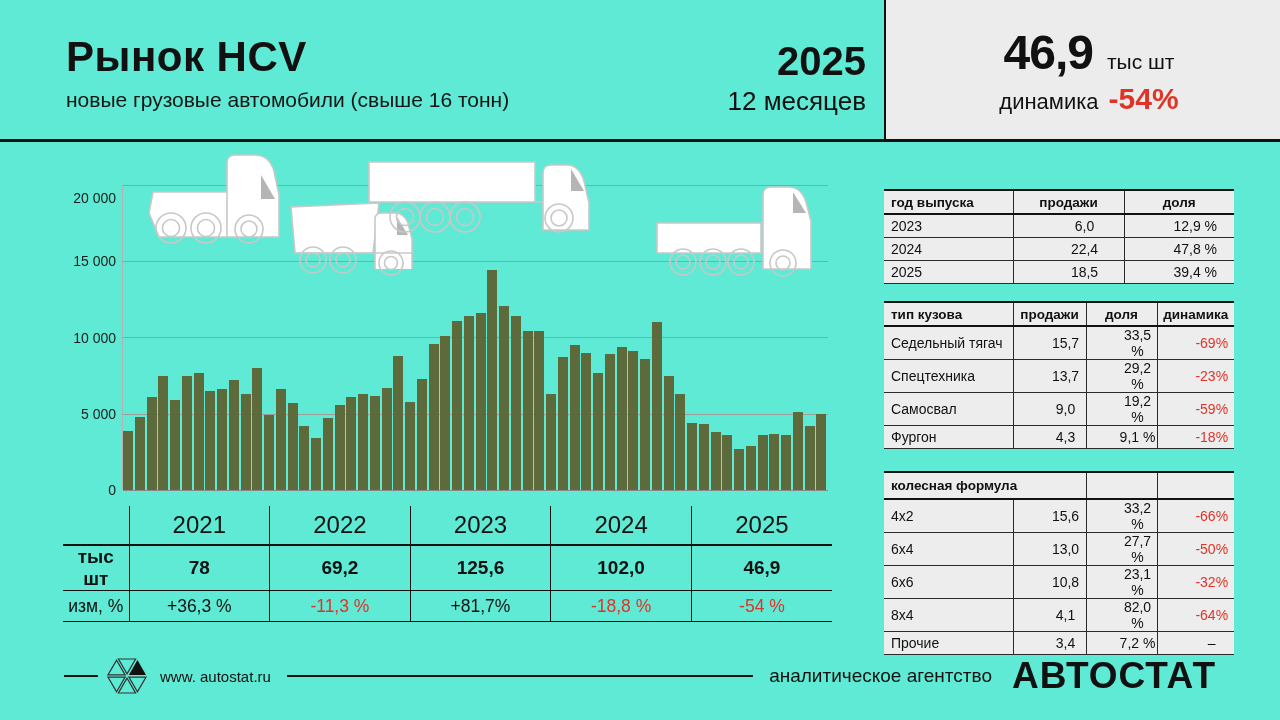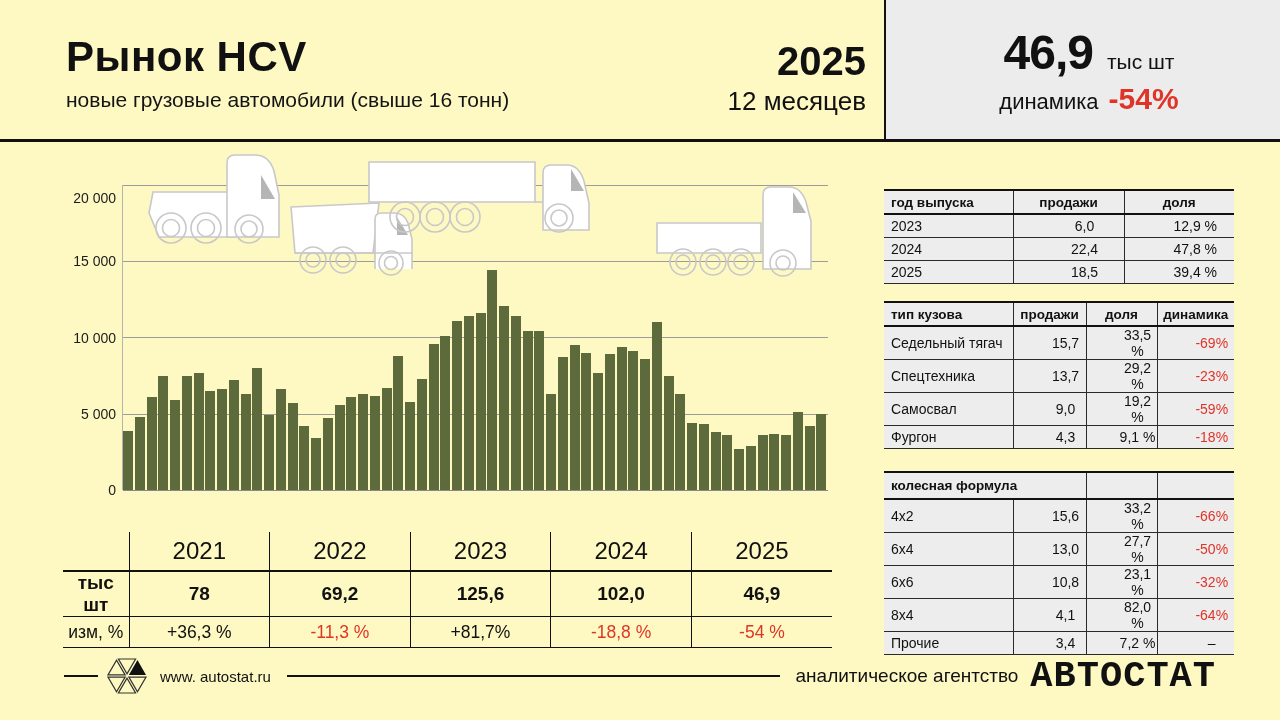--- a/index.html
+++ b/index.html
@@ -6,21 +6,21 @@
     --red:#e03428;
     --green:#5d6b3c;
     --tbg:#ededed;
     --boxbg:#ececec;
     --ink:#111;
     --truck:#c8c8c8;
   }
   *{margin:0;padding:0;box-sizing:border-box;}
   html,body{background:#fff;}
   body{font-family:"Liberation Sans","DejaVu Sans",sans-serif;color:var(--ink);}
-  .page{position:relative;width:1280px;height:720px;background:#fef9c3;overflow:hidden;}
+  .page{position:relative;width:1280px;height:720px;background:#5eead4;overflow:hidden;}
 
   
   .title-block{position:absolute;left:66px;top:34px;}
   .title-block h1{font-size:42px;font-weight:800;letter-spacing:.5px;line-height:1.1;}
   .subtitle{font-size:21px;margin-top:8px;color:#141414;}
   .period-block{position:absolute;right:414px;top:40px;text-align:right;}
   .period-year{font-size:40px;font-weight:800;line-height:1.05;}
   .period-months{font-size:26px;margin-top:4px;}
   .total-box{position:absolute;left:884px;top:0;width:396px;height:141px;background:var(--boxbg);
              border-left:2px solid #111;display:flex;flex-direction:column;justify-content:center;
@@ -37,21 +37,21 @@
   .ytick{position:absolute;width:58px;text-align:right;font-size:14px;color:#1c1c1c;left:58px;}
   .plot{position:absolute;left:123px;top:185px;width:705px;height:305px;}
   .gridline{position:absolute;left:0;width:100%;height:1px;background:#9c9c9c;z-index:1;}
   .axis-x{position:absolute;left:0;bottom:-1px;width:100%;height:1px;background:#8a8a8a;z-index:3;}
   .axis-y{position:absolute;left:-1px;top:0;width:1px;height:100%;background:#b3b3b3;z-index:1;}
   .trucks{position:absolute;left:0;top:-40px;width:705px;height:145px;z-index:2;}
   .bar{position:absolute;bottom:0;width:10.2px;background:var(--green);z-index:4;}
 
   
   table{border-collapse:collapse;}
-  .sum{position:absolute;left:63px;top:532px;width:769px;table-layout:fixed;}
+  .sum{position:absolute;left:63px;top:506px;width:769px;table-layout:fixed;}
   .sum td{text-align:center;vertical-align:middle;}
   .sum td:not(:first-child){border-left:1.5px solid #111;}
   .sum .yr td{font-size:24px;font-weight:500;height:39px;border-bottom:2.5px solid #111;}
   .sum .vol td{font-size:19px;font-weight:700;height:33px;border-bottom:1.5px solid #111;}
   .sum .chg td{font-size:17.5px;height:31px;border-bottom:1.5px solid #111;}
   .sum .lbl{font-size:13px;font-weight:400;}
   .neg{color:var(--red);}
 
   
   .rt{position:absolute;left:884px;width:350px;background:var(--tbg);table-layout:fixed;border-top:2px solid #111;}
@@ -62,21 +62,21 @@
   .rt3 th{height:27px;}
 
   
   .footer{position:absolute;left:0;bottom:14px;width:1280px;height:60px;display:flex;align-items:center;
           padding:0 64px;}
   .dash{width:34px;height:2px;background:#111;}
   .logo{width:46px;height:46px;margin:0 10px 0 6px;flex:0 0 auto;}
   .site{font-size:15px;white-space:nowrap;}
   .longline{flex:1;height:2px;background:#111;margin:0 16px;}
   .agency-label{font-size:19px;white-space:nowrap;}
-  .agency-name{font-size:37px;font-weight:800;letter-spacing:1px;margin-left:12px;white-space:nowrap;font-family:Liberation Mono, monospace;}
+  .agency-name{font-size:37px;font-weight:800;letter-spacing:1px;margin-left:20px;white-space:nowrap;}
 </style>
 </head>
 <body>
 
 <div class="page">
 
   <div class="title-block">
     <h1>Рынок HCV</h1>
     <div class="subtitle">новые грузовые автомобили (свыше 16 тонн)</div>
   </div>

